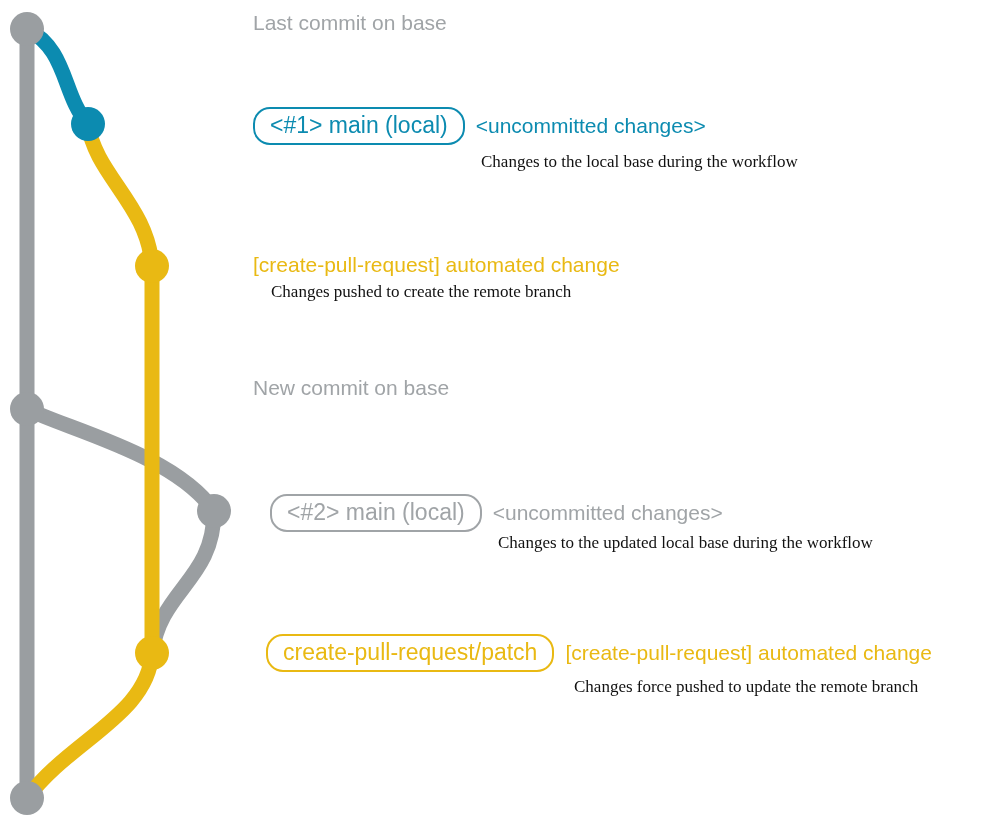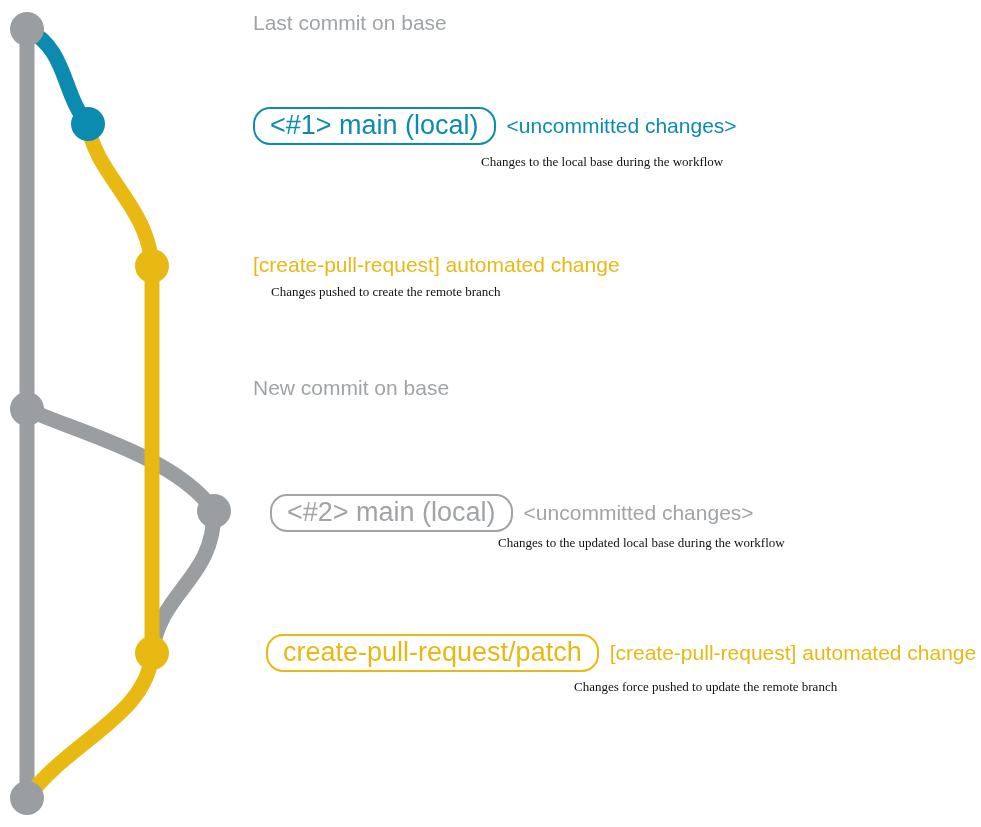--- a/index.html
+++ b/index.html
@@ -45,21 +45,21 @@
     gap: 11px;
     white-space: nowrap;
   }
 
   
   .pill {
     display: inline-block;
     border: 2px solid #888c8f;
     border-radius: 17px;
     padding: 5px 15px 6px 15px;
-    font-size: 27px;
+    font-size: 23px;
     line-height: 23px;
     color: #888c8f;
     background: #ffffff;
     font-family: "Liberation Sans", sans-serif;
   }
   .pill.blue   { border-color: #0c8bb0; color: #0c8bb0; }
   .pill.yellow { border-color: #e9b913; color: #e9b913; }
   .pill.gray   { border-color: #a0a4a7; color: #a0a4a7; }
 
   
@@ -69,21 +69,21 @@
     font-family: "Liberation Sans", sans-serif;
     white-space: nowrap;
   }
   .subject.blue   { color: #0c8bb0; }
   .subject.yellow { color: #e9b913; }
   .subject.gray   { color: #a0a4a7; }
 
   
   .caption {
     font-family: "Liberation Serif", serif;
-    font-size: 13px;
+    font-size: 17px;
     line-height: 22px;
     color: #111111;
     white-space: nowrap;
   }
 
   .stack {
     display: flex;
     flex-direction: column;
   }
   .cap-indent-a { margin: 6px 0 0 228px; }

